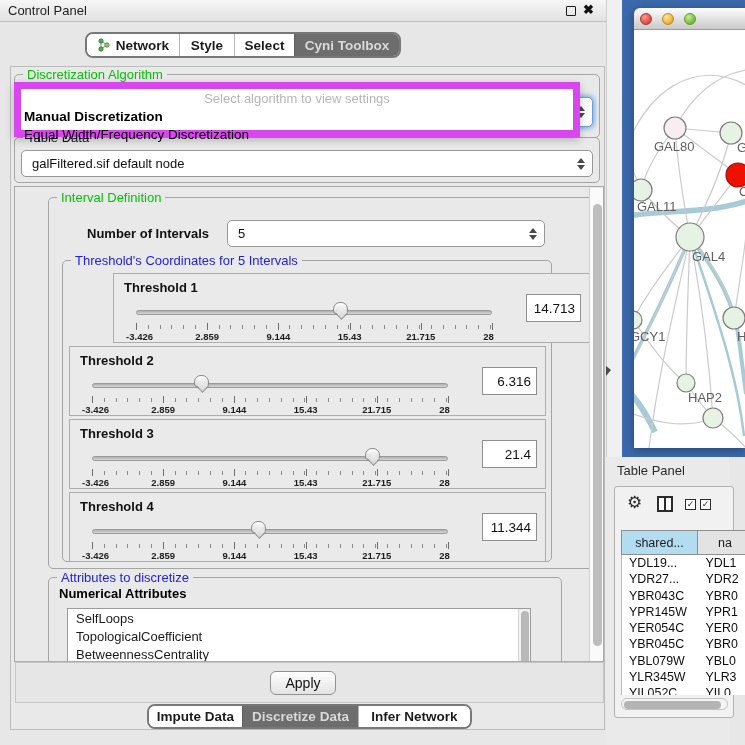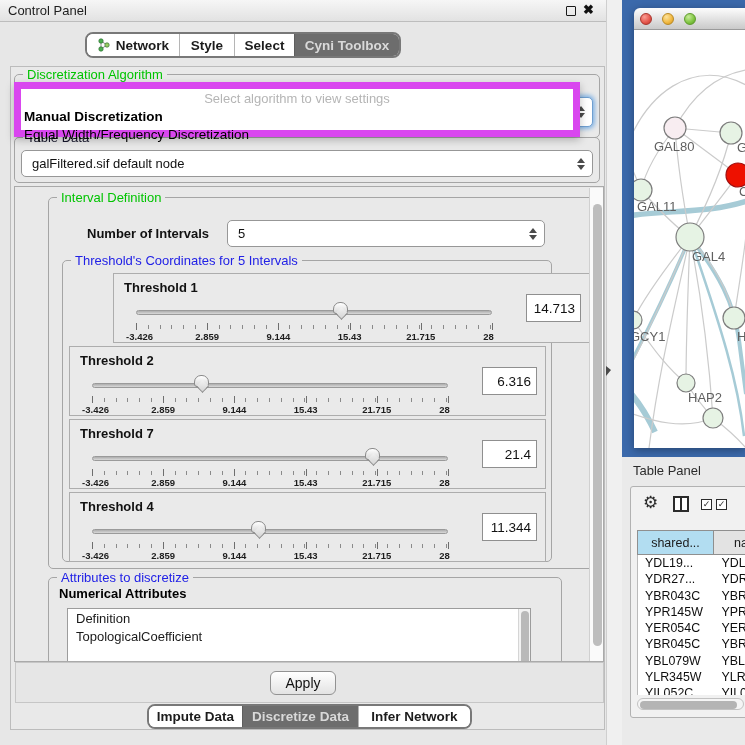--- a/index.html
+++ b/index.html
@@ -89,21 +89,21 @@
   .mac-window { position:absolute; left:12px; top:8px; width:111px; height:440px; border-radius:6px 0 0 0; overflow:hidden;
     box-shadow:0 2px 8px rgba(0,0,0,.35); }
   .mac-titlebar { height:22px; background:linear-gradient(#fdfdfd,#c9c9c9); border-bottom:1px solid #9a9a9a; position:relative; }
   .light { position:absolute; top:5px; width:12px; height:12px; border-radius:50%; cursor:pointer; }
   .light.red    { left:6px;  background:radial-gradient(circle at 35% 30%, #fa9d93, #e4544a 60%, #b8382f); border:.5px solid #a8352d; }
   .light.yellow { left:28px; background:radial-gradient(circle at 35% 30%, #fde39c, #f0b73f 60%, #c98f22); border:.5px solid #b98a25; }
   .light.green  { left:50px; background:radial-gradient(circle at 35% 30%, #c8eb9a, #7ec440 60%, #5c9c28); border:.5px solid #5f9b2d; }
   .net-canvas { display:block; background:#fff; }
 
   
-  .tp-region { left:622px; top:457px; width:123px; height:288px; background:#eaeaea; }
+  .tp-region { left:606px; top:457px; width:123px; height:288px; background:#eaeaea; }
   .tp-title { position:absolute; left:11px; top:6px; font-size:13px; color:#2b2b2b; }
   .tp-box { position:absolute; left:8px; top:29px; width:120px; height:232px; background:#f1f1f1; border:1px solid #b2b2b2; border-radius:3px; }
   .gear { position:absolute; left:12px; top:5px; font-size:17px; color:#2b2b2b; cursor:pointer; }
   .split-icon { position:absolute; left:42px; top:9px; width:16px; height:16px; background:#fff; border:2px solid #2b2b2b; cursor:pointer; }
   .split-icon::after { content:''; position:absolute; left:5px; top:0; width:2px; height:12px; background:#2b2b2b; }
   .cb { position:absolute; top:12px; width:11px; height:11px; border:1.5px solid #2b2b2b; font-size:9px; line-height:9px;
     text-align:center; color:#2b2b2b; background:#fff; cursor:pointer; }
   .tp-table { position:absolute; left:6px; top:43px; width:150px; }
   .tp-hrow { display:flex; height:25px; }
   .tp-hcell { border:1px solid #8f8f8f; font-size:12.5px; color:#1b1b1b; display:flex; align-items:center; justify-content:center; cursor:pointer; }
@@ -240,21 +240,21 @@
             <span class="tick-lab" style="left:40%;">9.144</span>
             <span class="tick-lab" style="left:60%;">15.43</span>
             <span class="tick-lab" style="left:80%;">21.715</span>
             <span class="tick-lab" style="left:99%;">28</span>
           </div>
         </div>
         <input class="tvalue" value="6.316" style="">
       </div>
 
       <div class="tbox" style="top:158px;">
-        <div class="tbox-title">Threshold 7</div>
+        <div class="tbox-title">Threshold 3</div>
         <div class="slider">
           <div class="track"></div>
           <div class="thumb" style="left: calc(79% - 8px);"></div>
           <div class="ticks-minor"></div>
           <div class="tick-major" style="left:0%;"></div>
             <div class="tick-major" style="left:20%;"></div>
             <div class="tick-major" style="left:40%;"></div>
             <div class="tick-major" style="left:60%;"></div>
             <div class="tick-major" style="left:80%;"></div>
             <div class="tick-major" style="left:100%;"></div>
@@ -293,22 +293,23 @@
         </div>
         <input class="tvalue" value="11.344" style="">
       </div>
     </div>
   </div>
 
   <div class="group" style="position:absolute; left:33px; top:390px; width:514px; height:150px;">
     <span class="group-label lbl-blue" style="left:8px; top:-8px;">Attributes to discretize</span>
     <div class="attr-title">Numerical Attributes</div>
     <div class="attr-list">
-      <div class="attr-item">Definition</div>
+      <div class="attr-item">SelfLoops</div>
       <div class="attr-item">TopologicalCoefficient</div>
+      <div class="attr-item">BetweennessCentrality</div>
       <div class="list-scroll">
           <div class="list-thumb"></div>
         </div>
     </div>
   </div>
 
   <div class="vscroll">
     <div class="vthumb"></div>
   </div>
 </div>

